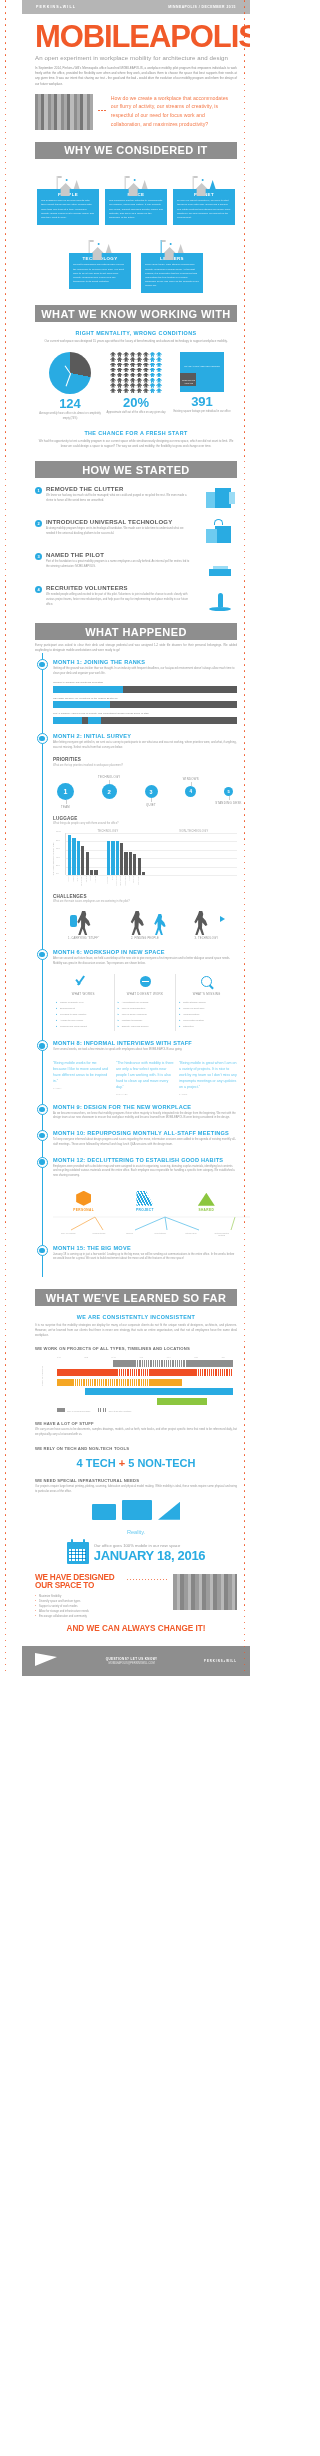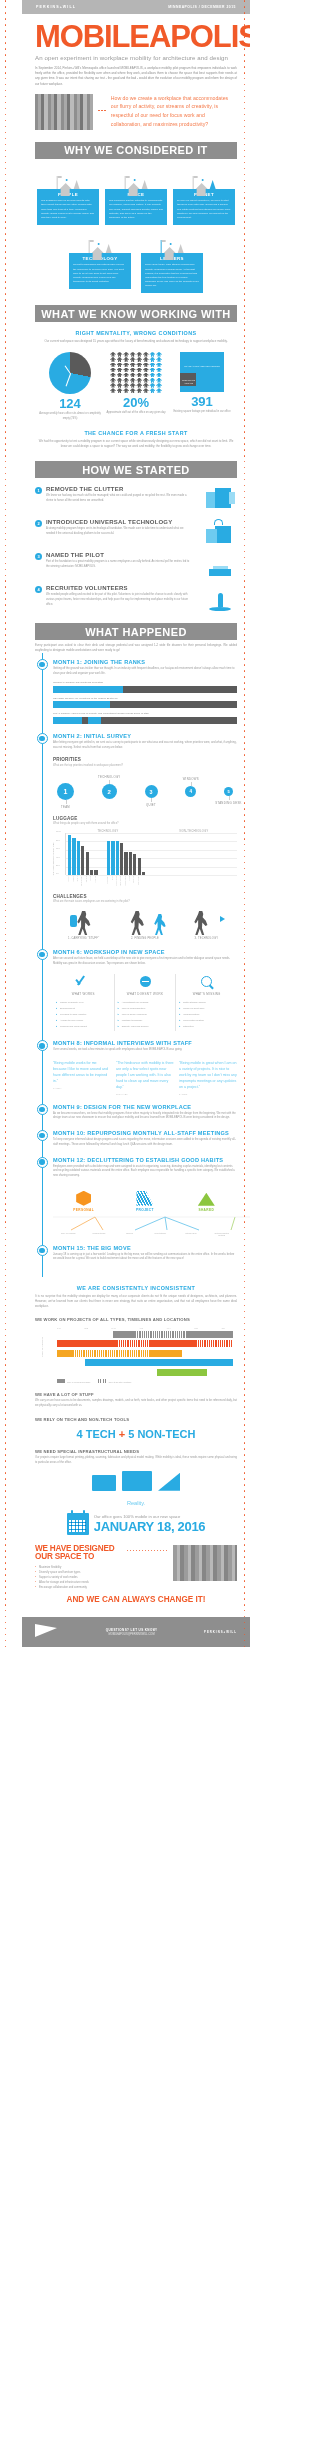--- a/index.html
+++ b/index.html
@@ -1433,20 +1433,23 @@
 
     <div class="tnode">
       <div class="dot">
           <i></i>
         </div>
       <h4>MONTH 15: THE BIG MOVE</h4>
       <p>January 18 is coming up in just a few weeks! Leading up to the big move, we will be sending out communications to the entire office. In the weeks before we would leave for a great. We want to build excitement about the move and all the features of the new space!</p>
     </div>
   </div>
 
+  <div class="band">
+    <span>WHAT WE'VE LEARNED SO FAR</span>
+  </div>
   <div class="sechead">WE ARE CONSISTENTLY INCONSISTENT</div>
   <div class="secsub" style="text-align:justify">It is no surprise that the mobility strategies we deploy for many of our corporate clients do not fit the unique needs of designers, architects, and planners. However, we've learned from our clients that there is never one strategy that suits an entire organization, and that not all employees have the same ideal workplace.</div>
 
   <div style="padding:0 13px;margin-top:8px">
     <div style="font-size:4.2px;color:#6f6f6f;font-weight:bold;letter-spacing:.2px">WE WORK ON PROJECTS OF ALL TYPES, TIMELINES AND LOCATIONS</div>
     <div class="gantt">
       <div class="gmonths" id="gmonths">
           <span>JAN</span>
           <span>FEB</span>
           <span>MAR</span>

